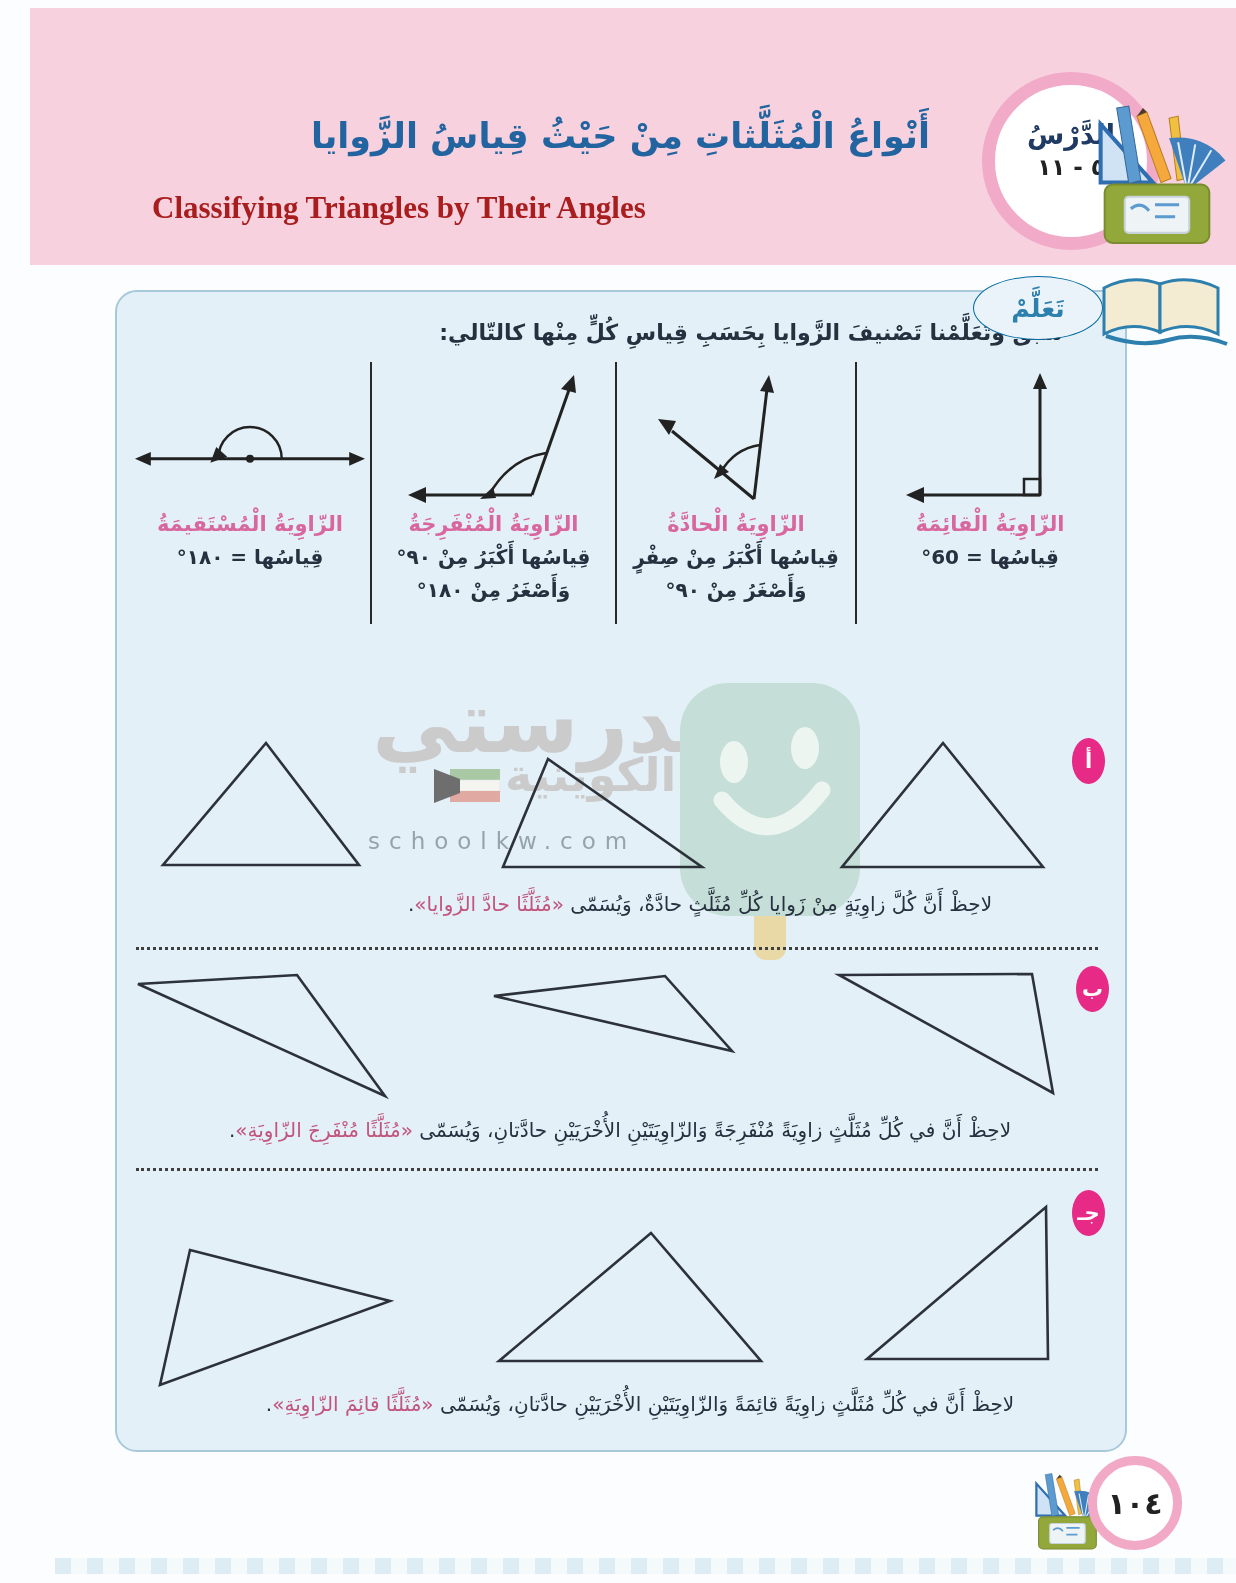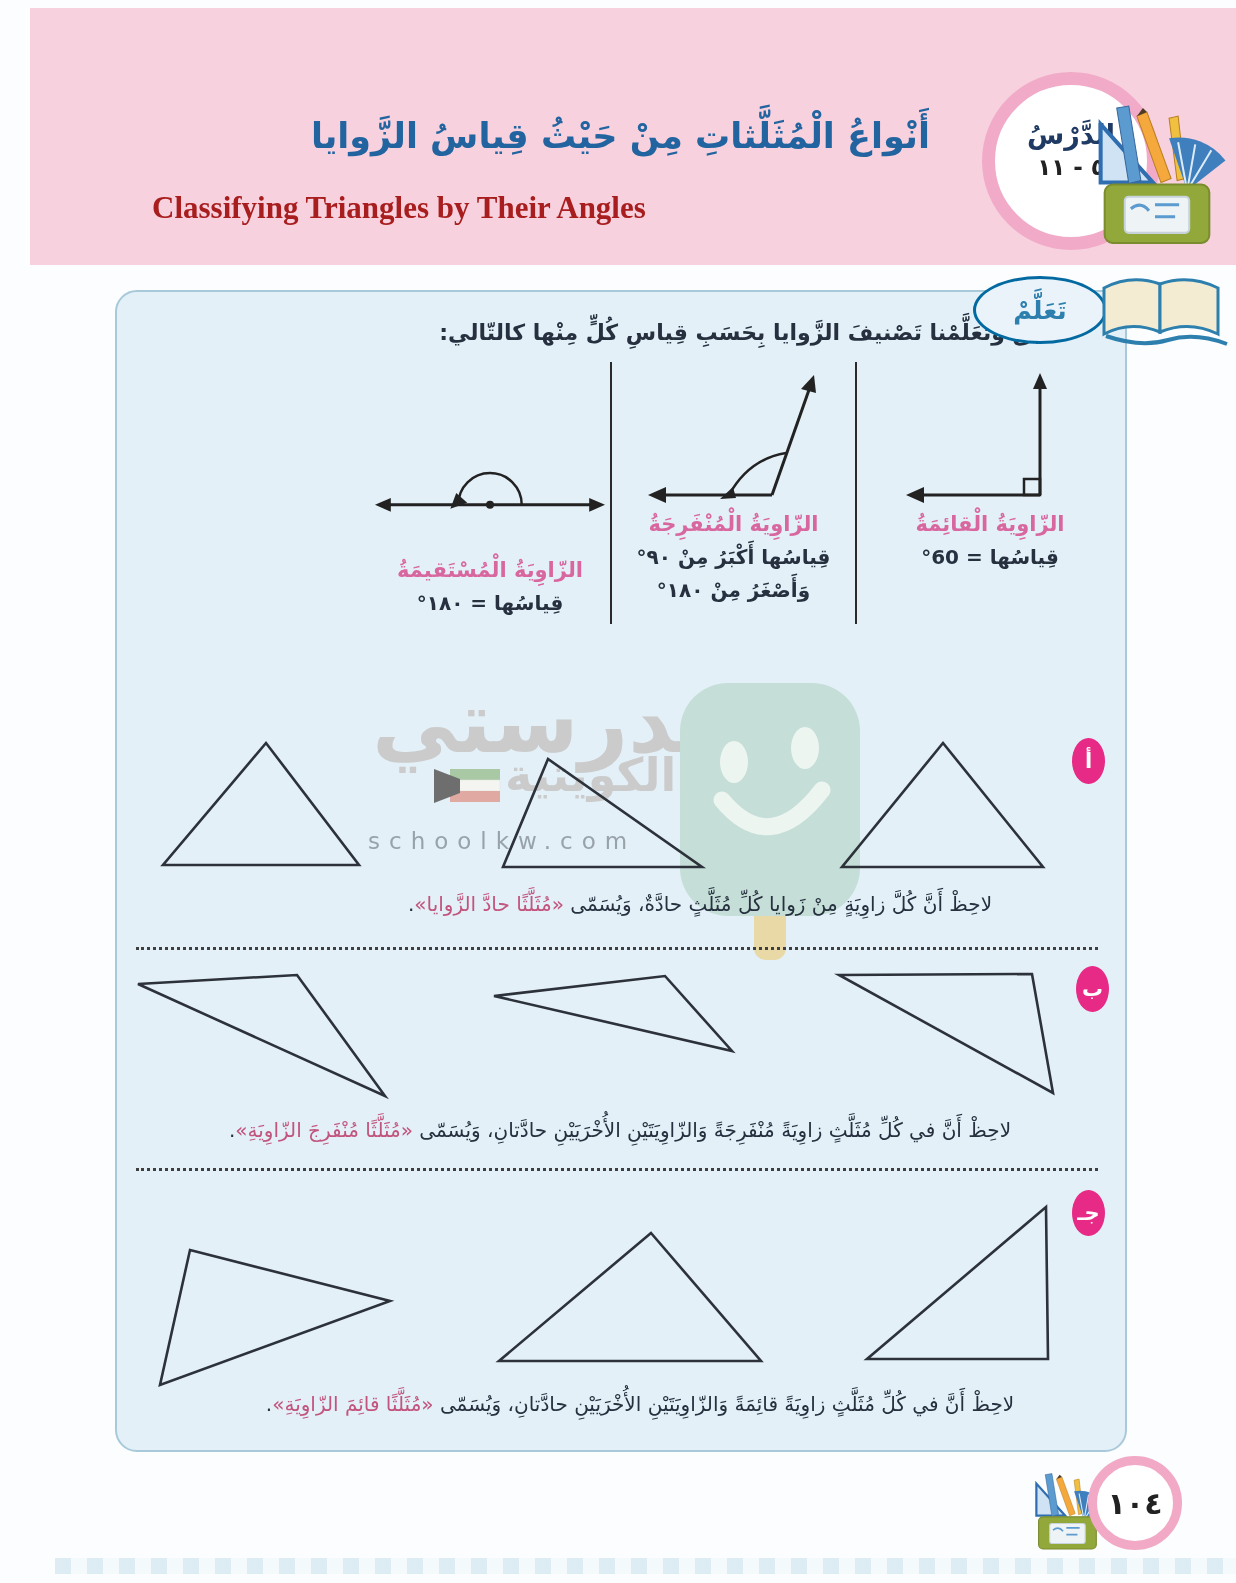--- a/index.html
+++ b/index.html
@@ -13,31 +13,31 @@
             font-size:31px;font-weight:bold;color:#a81e1e;direction:ltr;white-space:nowrap;}
   .lesson-badge{position:absolute;left:952px;top:64px;width:152px;height:152px;background:#ffffff;
             border:13px solid #f1abc8;border-radius:50%;text-align:center;z-index:2;}
   .lesson-label{margin-top:34px;font-size:27px;font-weight:bold;color:#1f3a63;}
   .lesson-number{margin-top:4px;font-size:23px;font-weight:bold;color:#222;direction:ltr;}
   .pcase-large{position:absolute;left:1082px;top:96px;width:152px;height:156px;z-index:3;}
   .pcase-small{position:absolute;left:1026px;top:1468px;width:84px;height:86px;z-index:1;}
   
   .content-box{position:absolute;left:115px;top:290px;width:1008px;height:1158px;background:#e3f0f8;
             border:2px solid #a8c9da;border-radius:22px;}
-  .learn-ellipse{position:absolute;left:973px;top:276px;width:128px;height:62px;border:3px solid #0369a1;
+  .learn-ellipse{position:absolute;left:973px;top:276px;width:128px;height:62px;border:1px solid #0369a1;
             border-radius:50%;background:#e9f3f9;display:flex;align-items:center;justify-content:center;
             font-size:25px;font-weight:bold;color:#2d7fae;z-index:6;}
   .book-icon{position:absolute;left:1096px;top:270px;width:132px;height:80px;z-index:6;}
   .intro-line{position:absolute;left:130px;top:320px;width:933px;text-align:right;font-size:22px;
             font-weight:bold;color:#26303f;white-space:nowrap;z-index:2;}
   
   .angle-section{position:absolute;left:130px;top:362px;width:993px;height:262px;display:flex;z-index:2;}
   .angle-col{display:flex;flex-direction:column;align-items:center;box-sizing:border-box;}
   .angle-col:not(:last-child){border-left:2px solid #2a2a2a;}
-  .col-0{width:268px;} .col-1{width:240px;} .col-2{width:245px;} .col-3{width:240px;justify-content:flex-end;}
+  .col-0{width:268px;} .col-1{width:240px;} .col-2{width:245px;} .col-3{width:240px;}
   .angle-fig{height:142px;margin-top:4px;}
   .angle-name{font-size:21px;font-weight:bold;color:#d9679f;margin-top:4px;white-space:nowrap;}
   .angle-line{font-size:20px;font-weight:bold;color:#26303f;margin-top:9px;white-space:nowrap;}
   
   .question-line{position:absolute;left:130px;top:634px;width:933px;text-align:right;font-size:23px;
             font-weight:bold;color:#26303f;white-space:nowrap;z-index:2;}
   .instruction-line{position:absolute;left:130px;top:676px;width:933px;text-align:right;font-size:21px;
             font-weight:bold;color:#26303f;white-space:nowrap;z-index:2;}
   
   .row-svg{position:absolute;z-index:2;}
@@ -143,20 +143,33 @@
         <polygon points="150,6 143,22 157,22" fill="#222"></polygon>
         <line x1="150" y1="128" x2="32" y2="128" stroke="#222" stroke-width="3"></line>
         <polygon points="16,128 34,120 34,136" fill="#222"></polygon>
         <rect x="134" y="112" width="16" height="16" fill="none" stroke="#222" stroke-width="2.5"></rect>
       </svg>
       <div class="angle-name">الزّاوِيَةُ الْقائِمَةُ</div>
       <div class="angle-line">قِياسُها = 60°</div>
       <div class="angle-line"></div>
     </div>
 
+    <div class="angle-col col-1">
+      <svg class="angle-fig" width="200" height="142" viewBox="0 0 200 140">
+        <line x1="118" y1="132" x2="131" y2="22" stroke="#222" stroke-width="3"></line>
+        <polygon points="133,8 124,24 138,26" fill="#222"></polygon>
+        <line x1="118" y1="132" x2="36" y2="64" stroke="#222" stroke-width="3"></line>
+        <polygon points="22,52 40,54 33,68" fill="#222"></polygon>
+        <path d="M 124 78 Q 98 82 85 105" stroke="#222" stroke-width="2.5" fill="none"></path>
+        <polygon points="78,112 84,97 93,105" fill="#222"></polygon>
+      </svg>
+      <div class="angle-name">الزّاوِيَةُ الْحادَّةُ</div>
+      <div class="angle-line">قِياسُها أَكْبَرُ مِنْ صِفْرٍ</div>
+      <div class="angle-line">وَأَصْغَرُ مِنْ ٩٠°</div>
+    </div>
 
     <div class="angle-col col-2">
       <svg class="angle-fig" width="200" height="142" viewBox="0 0 200 140">
         <line x1="138" y1="128" x2="30" y2="128" stroke="#222" stroke-width="3"></line>
         <polygon points="14,128 32,120 32,136" fill="#222"></polygon>
         <line x1="138" y1="128" x2="176" y2="20" stroke="#222" stroke-width="3"></line>
         <polygon points="180,8 167,22 182,26" fill="#222"></polygon>
         <path d="M 95 128 Q 115 92 152 86" stroke="#222" stroke-width="2.5" fill="none"></path>
         <polygon points="86,132 99,120 102,131" fill="#222"></polygon>
       </svg>

